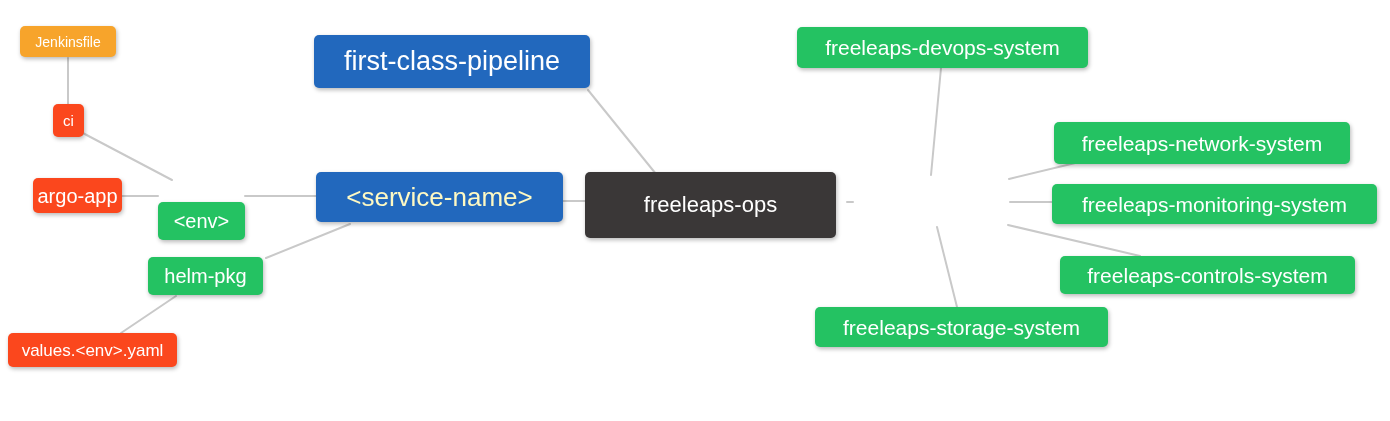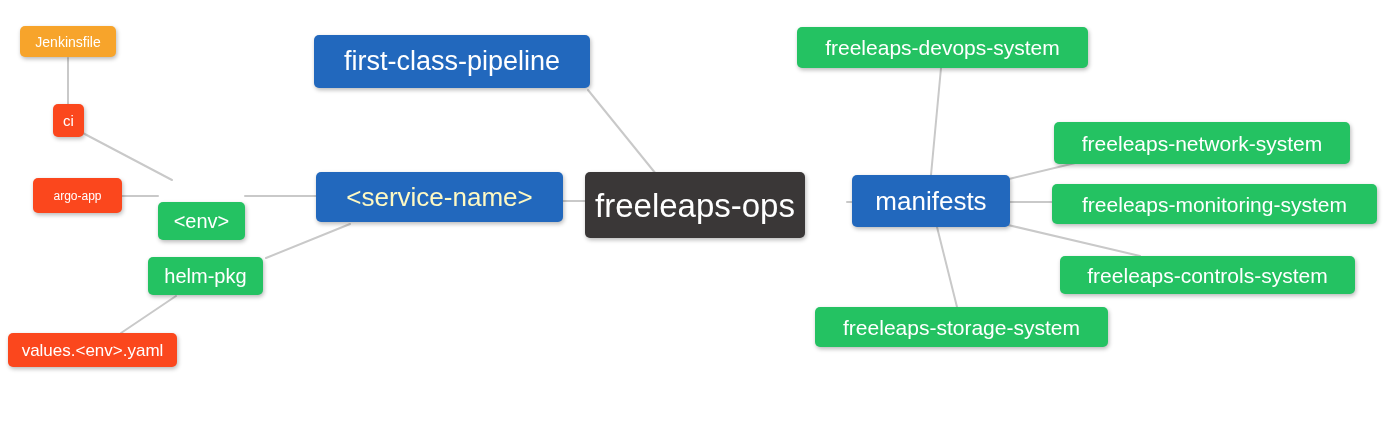--- a/index.html
+++ b/index.html
@@ -52,28 +52,27 @@
       <line x1="588" y1="90" x2="656" y2="174" stroke="#c9c9c9" stroke-width="2" stroke-linecap="round"></line>
       <line x1="563" y1="201" x2="585" y2="201" stroke="#c9c9c9" stroke-width="2" stroke-linecap="round"></line>
       <line x1="847" y1="202" x2="853" y2="202" stroke="#c9c9c9" stroke-width="2" stroke-linecap="round"></line>
       <line x1="941" y1="68" x2="931" y2="175" stroke="#c9c9c9" stroke-width="2" stroke-linecap="round"></line>
       <line x1="1009" y1="179" x2="1121" y2="152" stroke="#c9c9c9" stroke-width="2" stroke-linecap="round"></line>
       <line x1="1010" y1="202" x2="1052" y2="202" stroke="#c9c9c9" stroke-width="2" stroke-linecap="round"></line>
       <line x1="1008" y1="225" x2="1140" y2="256" stroke="#c9c9c9" stroke-width="2" stroke-linecap="round"></line>
       <line x1="937" y1="227" x2="957" y2="307" stroke="#c9c9c9" stroke-width="2" stroke-linecap="round"></line>
     </svg>
 
-<div class="node" style="left: 585px; top: 172px; width: 220px; height: 66px; font-size: 33px; background: rgb(58, 55, 55); color: rgb(255, 255, 255);">freeleaps-ops</div>
+<div class="node" style="left: 585px; top: 172px; width: 251px; height: 66px; font-size: 22px; background: rgb(58, 55, 55); color: rgb(255, 255, 255);">freeleaps-ops</div>
     <div class="node" style="left: 314px; top: 35px; width: 276px; height: 53px; font-size: 27px; background: rgb(34, 104, 189); color: #ffffff;">first-class-pipeline</div>
     <div class="node" style="left: 316px; top: 172px; width: 247px; height: 50px; font-size: 26px; background: rgb(34, 104, 189); color: #fef9c3;">&lt;service-name&gt;</div>
-    <div class="node" style="left: 852px; top: 175px; width: 158px; height: 52px; font-size: 26px; background: rgb(34, 104, 189); color: rgb(255, 255, 255);">manifests</div>
     <div class="node" style="left: 158px; top: 177px; width: 87px; height: 38px; font-size: 20px; background: rgb(36, 194, 98); color: rgb(255, 255, 255); margin-top: 25px;">&lt;env&gt;</div>
     <div class="node" style="left: 148px; top: 257px; width: 115px; height: 38px; font-size: 20px; background: rgb(36, 194, 98); color: rgb(255, 255, 255);">helm-pkg</div>
     <div class="node" style="left: 53px; top: 104px; width: 31px; height: 33px; font-size: 15px; background: rgb(251, 71, 29); color: rgb(255, 255, 255);">ci</div>
-    <div class="node" style="left: 33px; top: 178px; width: 89px; height: 35px; font-size: 12px; background: rgb(251, 71, 29); color: rgb(255, 255, 255);">argo-app</div>
+    <div class="node" style="left: 33px; top: 178px; width: 89px; height: 35px; font-size: 20px; background: rgb(251, 71, 29); color: rgb(255, 255, 255);">argo-app</div>
     <div class="node" style="left: 8px; top: 333px; width: 169px; height: 34px; font-size: 17px; background: rgb(251, 71, 29); color: rgb(255, 255, 255);">values.&lt;env&gt;.yaml</div>
     <div class="node" style="left: 20px; top: 26px; width: 96px; height: 31px; font-size: 14px; background: rgb(247, 164, 43); color: rgb(255, 255, 255);">Jenkinsfile</div>
     <div class="node" style="left: 797px; top: 27px; width: 291px; height: 41px; font-size: 21px; background: rgb(36, 194, 98); color: rgb(255, 255, 255);">freeleaps-devops-system</div>
     <div class="node" style="left: 1054px; top: 110px; width: 296px; height: 42px; font-size: 21px; background: rgb(36, 194, 98); color: rgb(255, 255, 255); margin-top: 12px;">freeleaps-network-system</div>
     <div class="node" style="left: 1052px; top: 184px; width: 325px; height: 40px; font-size: 21px; background: rgb(36, 194, 98); color: rgb(255, 255, 255);">freeleaps-monitoring-system</div>
     <div class="node" style="left: 1060px; top: 256px; width: 295px; height: 38px; font-size: 21px; background: rgb(36, 194, 98); color: rgb(255, 255, 255);">freeleaps-controls-system</div>
     <div class="node" style="left: 815px; top: 307px; width: 293px; height: 40px; font-size: 21px; background: rgb(36, 194, 98); color: rgb(255, 255, 255);">freeleaps-storage-system</div>
   </div>
 
 </body></html>

